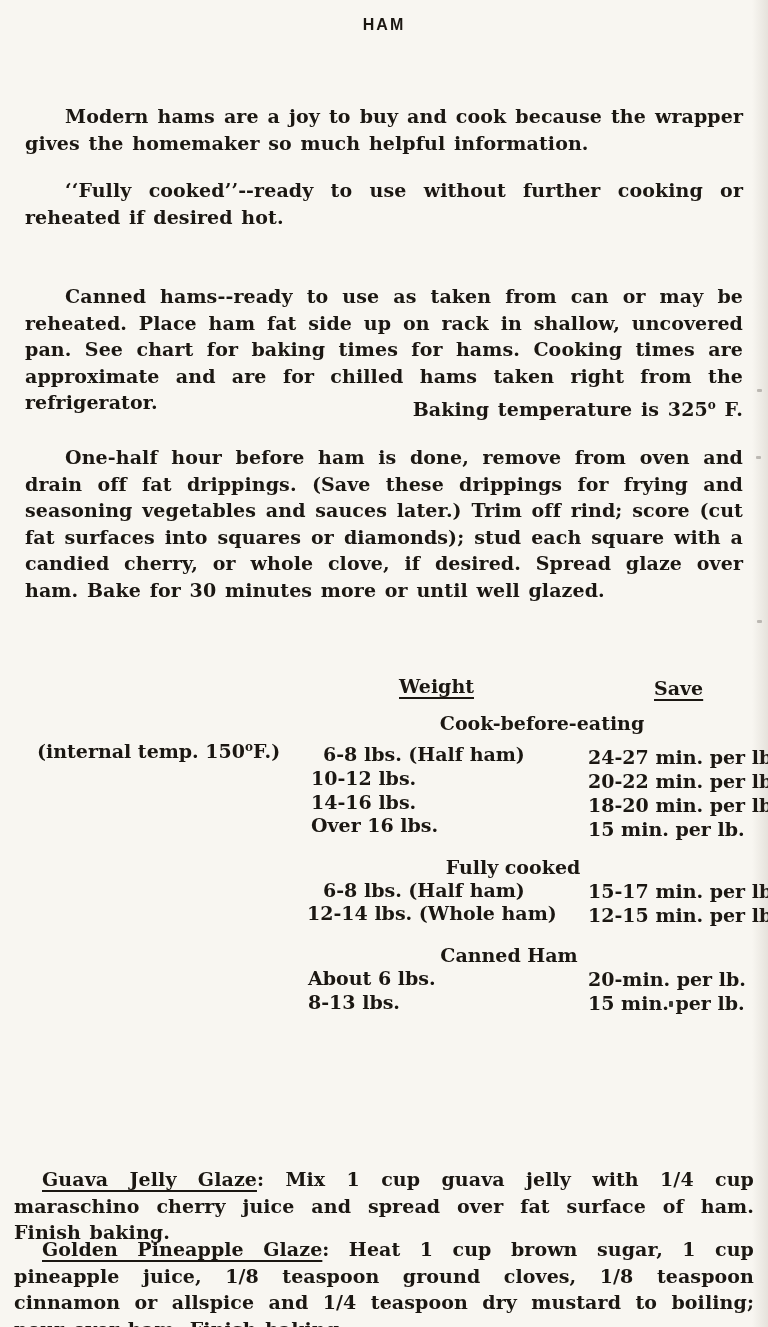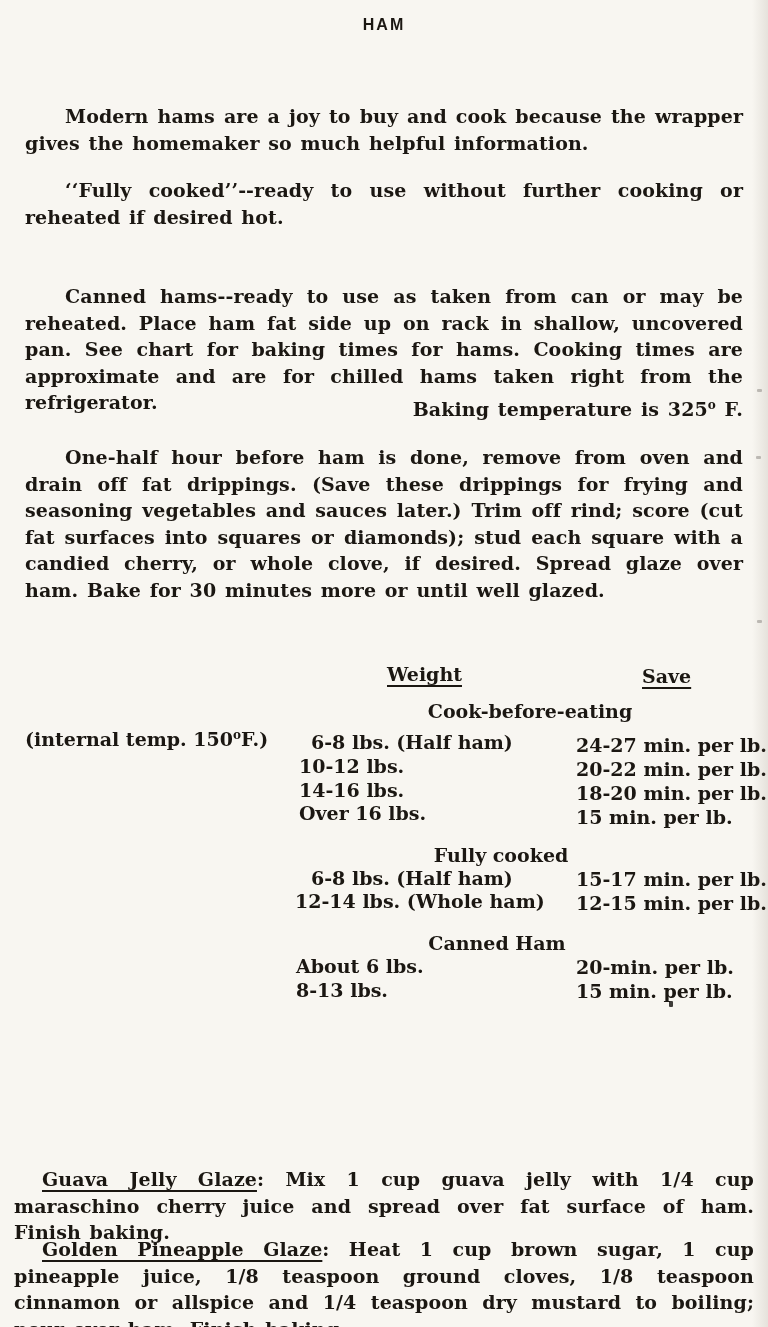--- a/index.html
+++ b/index.html
@@ -32,21 +32,21 @@
   }
   .indent { text-indent: 40px; }
   .p1 { top: 103px; }
   .p2 { top: 177px; }
   .p3 { top: 245px; }
   .p4 { top: 283px; }
   .p5 { top: 396px; text-align: right; }
   .p6 { top: 444px; }
 
   .abs {
-    position: absolute; margin: 0;
+    position: absolute; margin: 12px;
     font-size: 19px; line-height: 24px; font-weight: 700;
     white-space: nowrap;
   }
   .ul { text-decoration: underline; text-decoration-thickness: 2px; text-underline-offset: 4px; }
   sup { font-size: 12px; line-height: 0; vertical-align: super; }
 
   
   .w-head { top: 662px; left: 387px; }
   .t-head { top: 664px; left: 642px; }
   .note   { top: 727px; left: 25px; }

